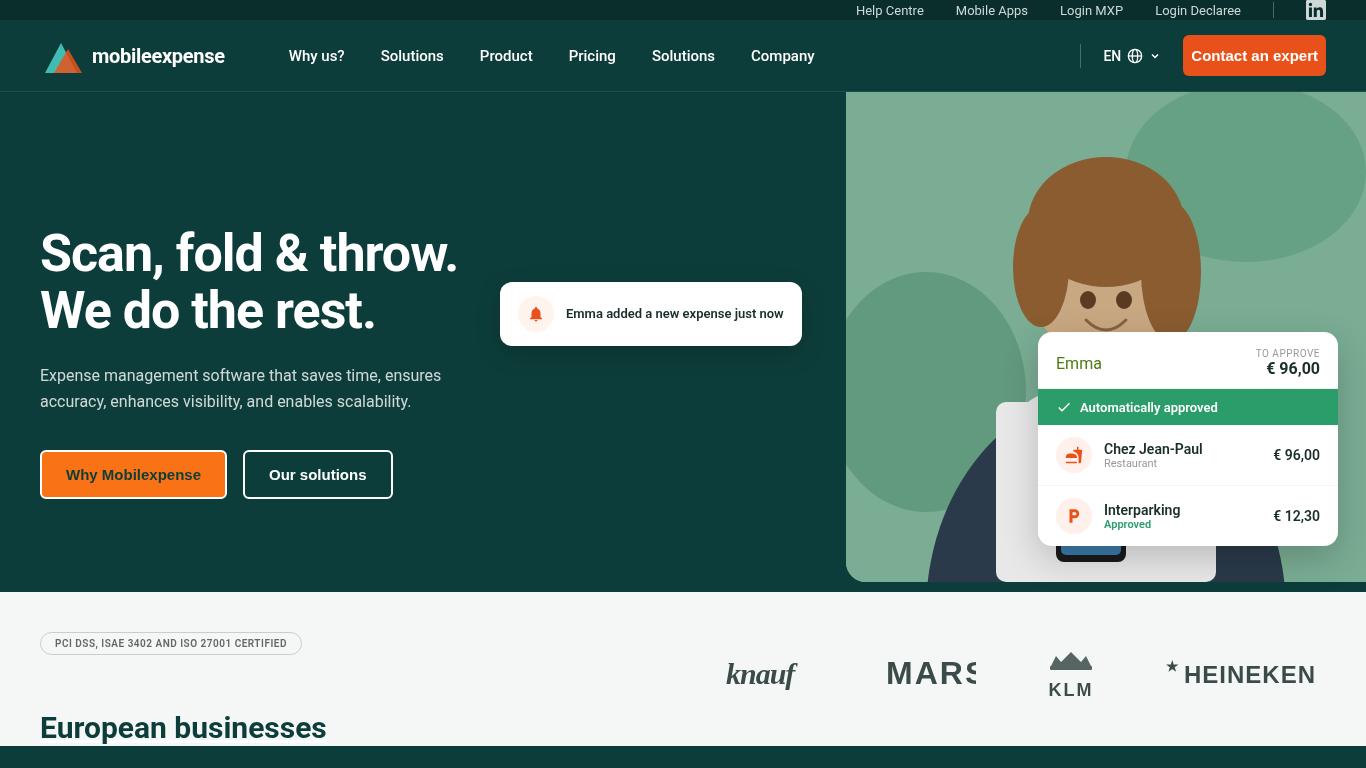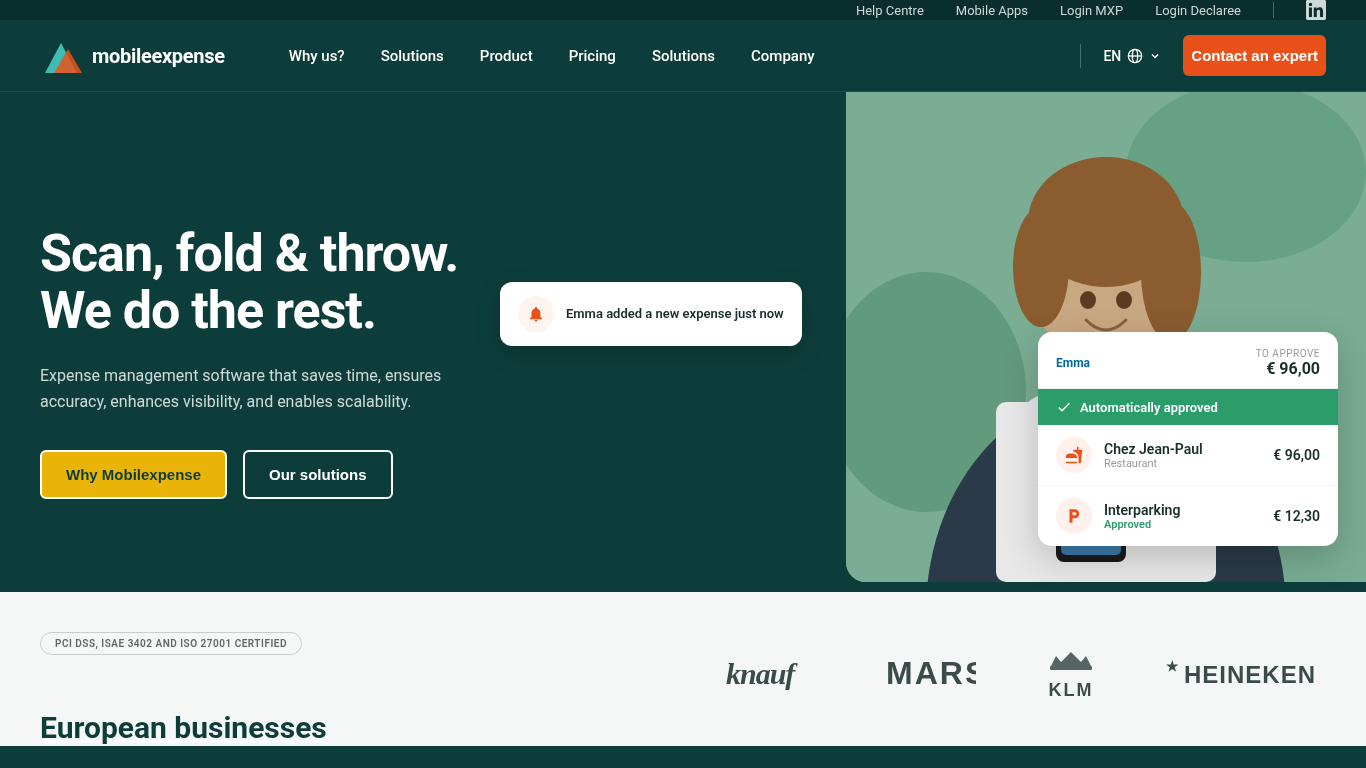--- a/index.html
+++ b/index.html
@@ -149,21 +149,21 @@
       line-height: 1.6;
       margin-bottom: 36px;
       max-width: 440px;
     }
     .hero-buttons {
       display: flex;
       gap: 16px;
       flex-wrap: wrap;
     }
     .btn-primary {
-      background: #eab308;
+      background: #f97316;
       color: #0d3d3a;
       border: 2px solid white;
       border-radius: 6px;
       padding: 14px 24px;
       font-size: 15px;
       font-weight: 600;
       cursor: pointer;
     }
     .btn-secondary {
       background: transparent;
@@ -242,23 +242,23 @@
       overflow: hidden;
     }
     .expense-header {
       display: flex;
       justify-content: space-between;
       align-items: center;
       padding: 16px 18px 10px;
       border-bottom: 1px solid #f0f0f0;
     }
     .expense-header-name {
-      font-size: 12px;
-      font-weight: 700;
-      color: #0369a1;
+      font-size: 16px;
+      font-weight: 400;
+      color: #4d7c0f;
     }
     .expense-header-right {
       text-align: right;
     }
     .expense-header-label {
       font-size: 10px;
       color: #999;
       text-transform: uppercase;
       letter-spacing: 0.5px;
     }

